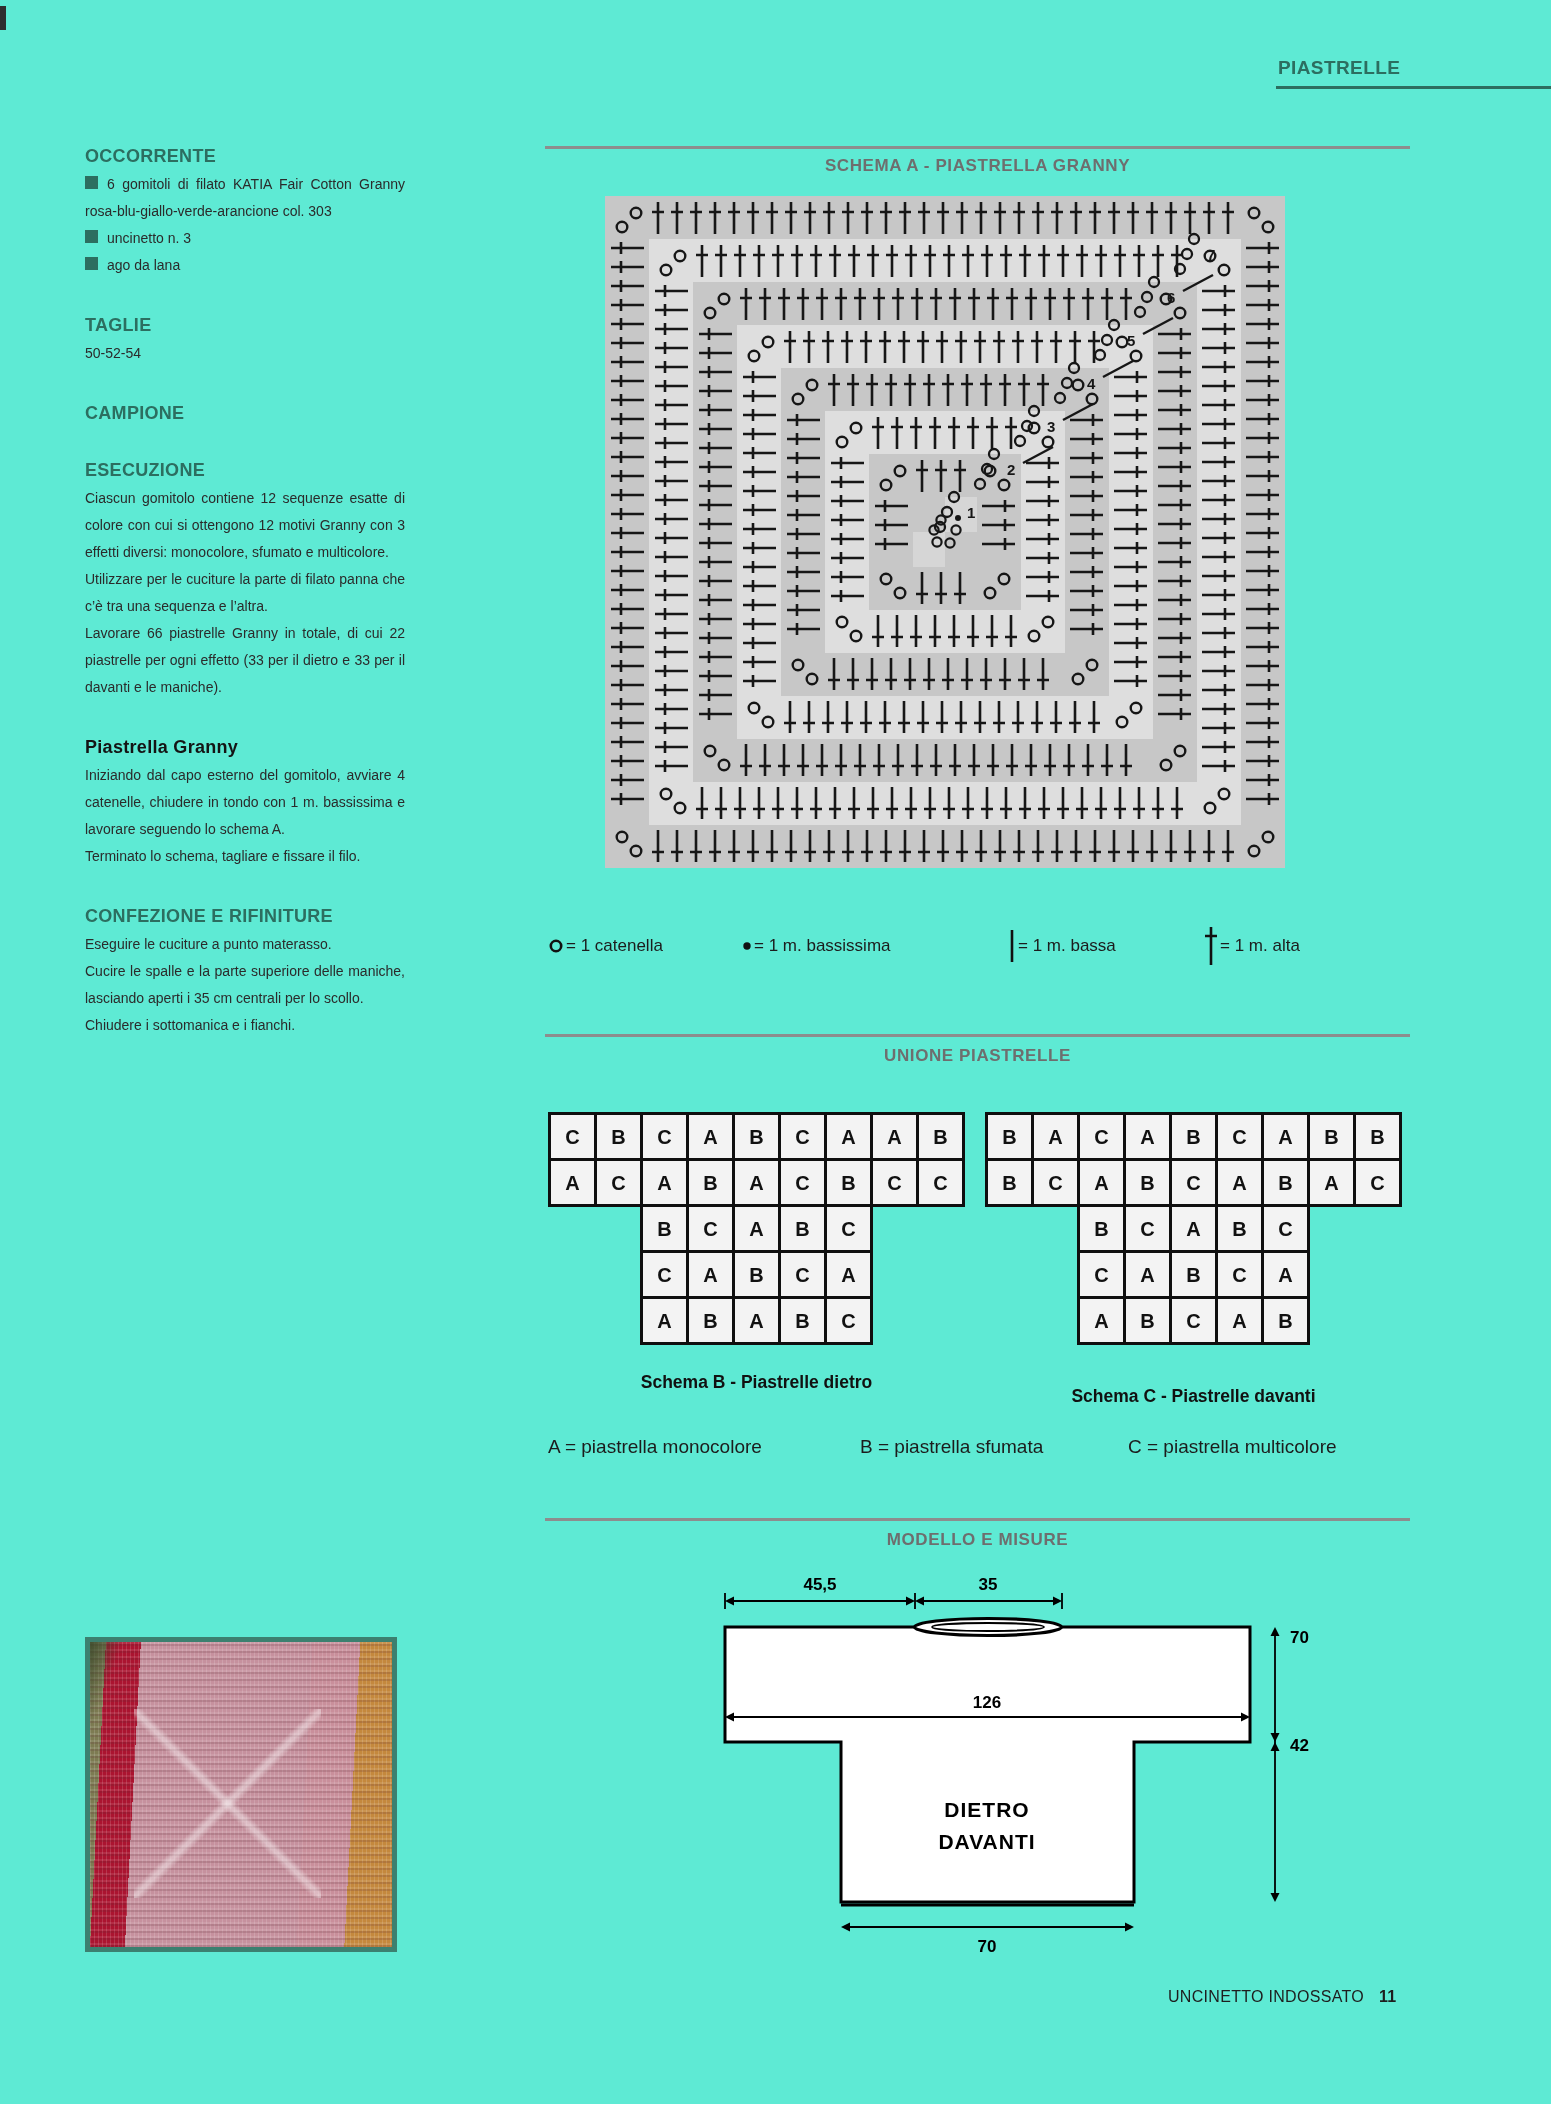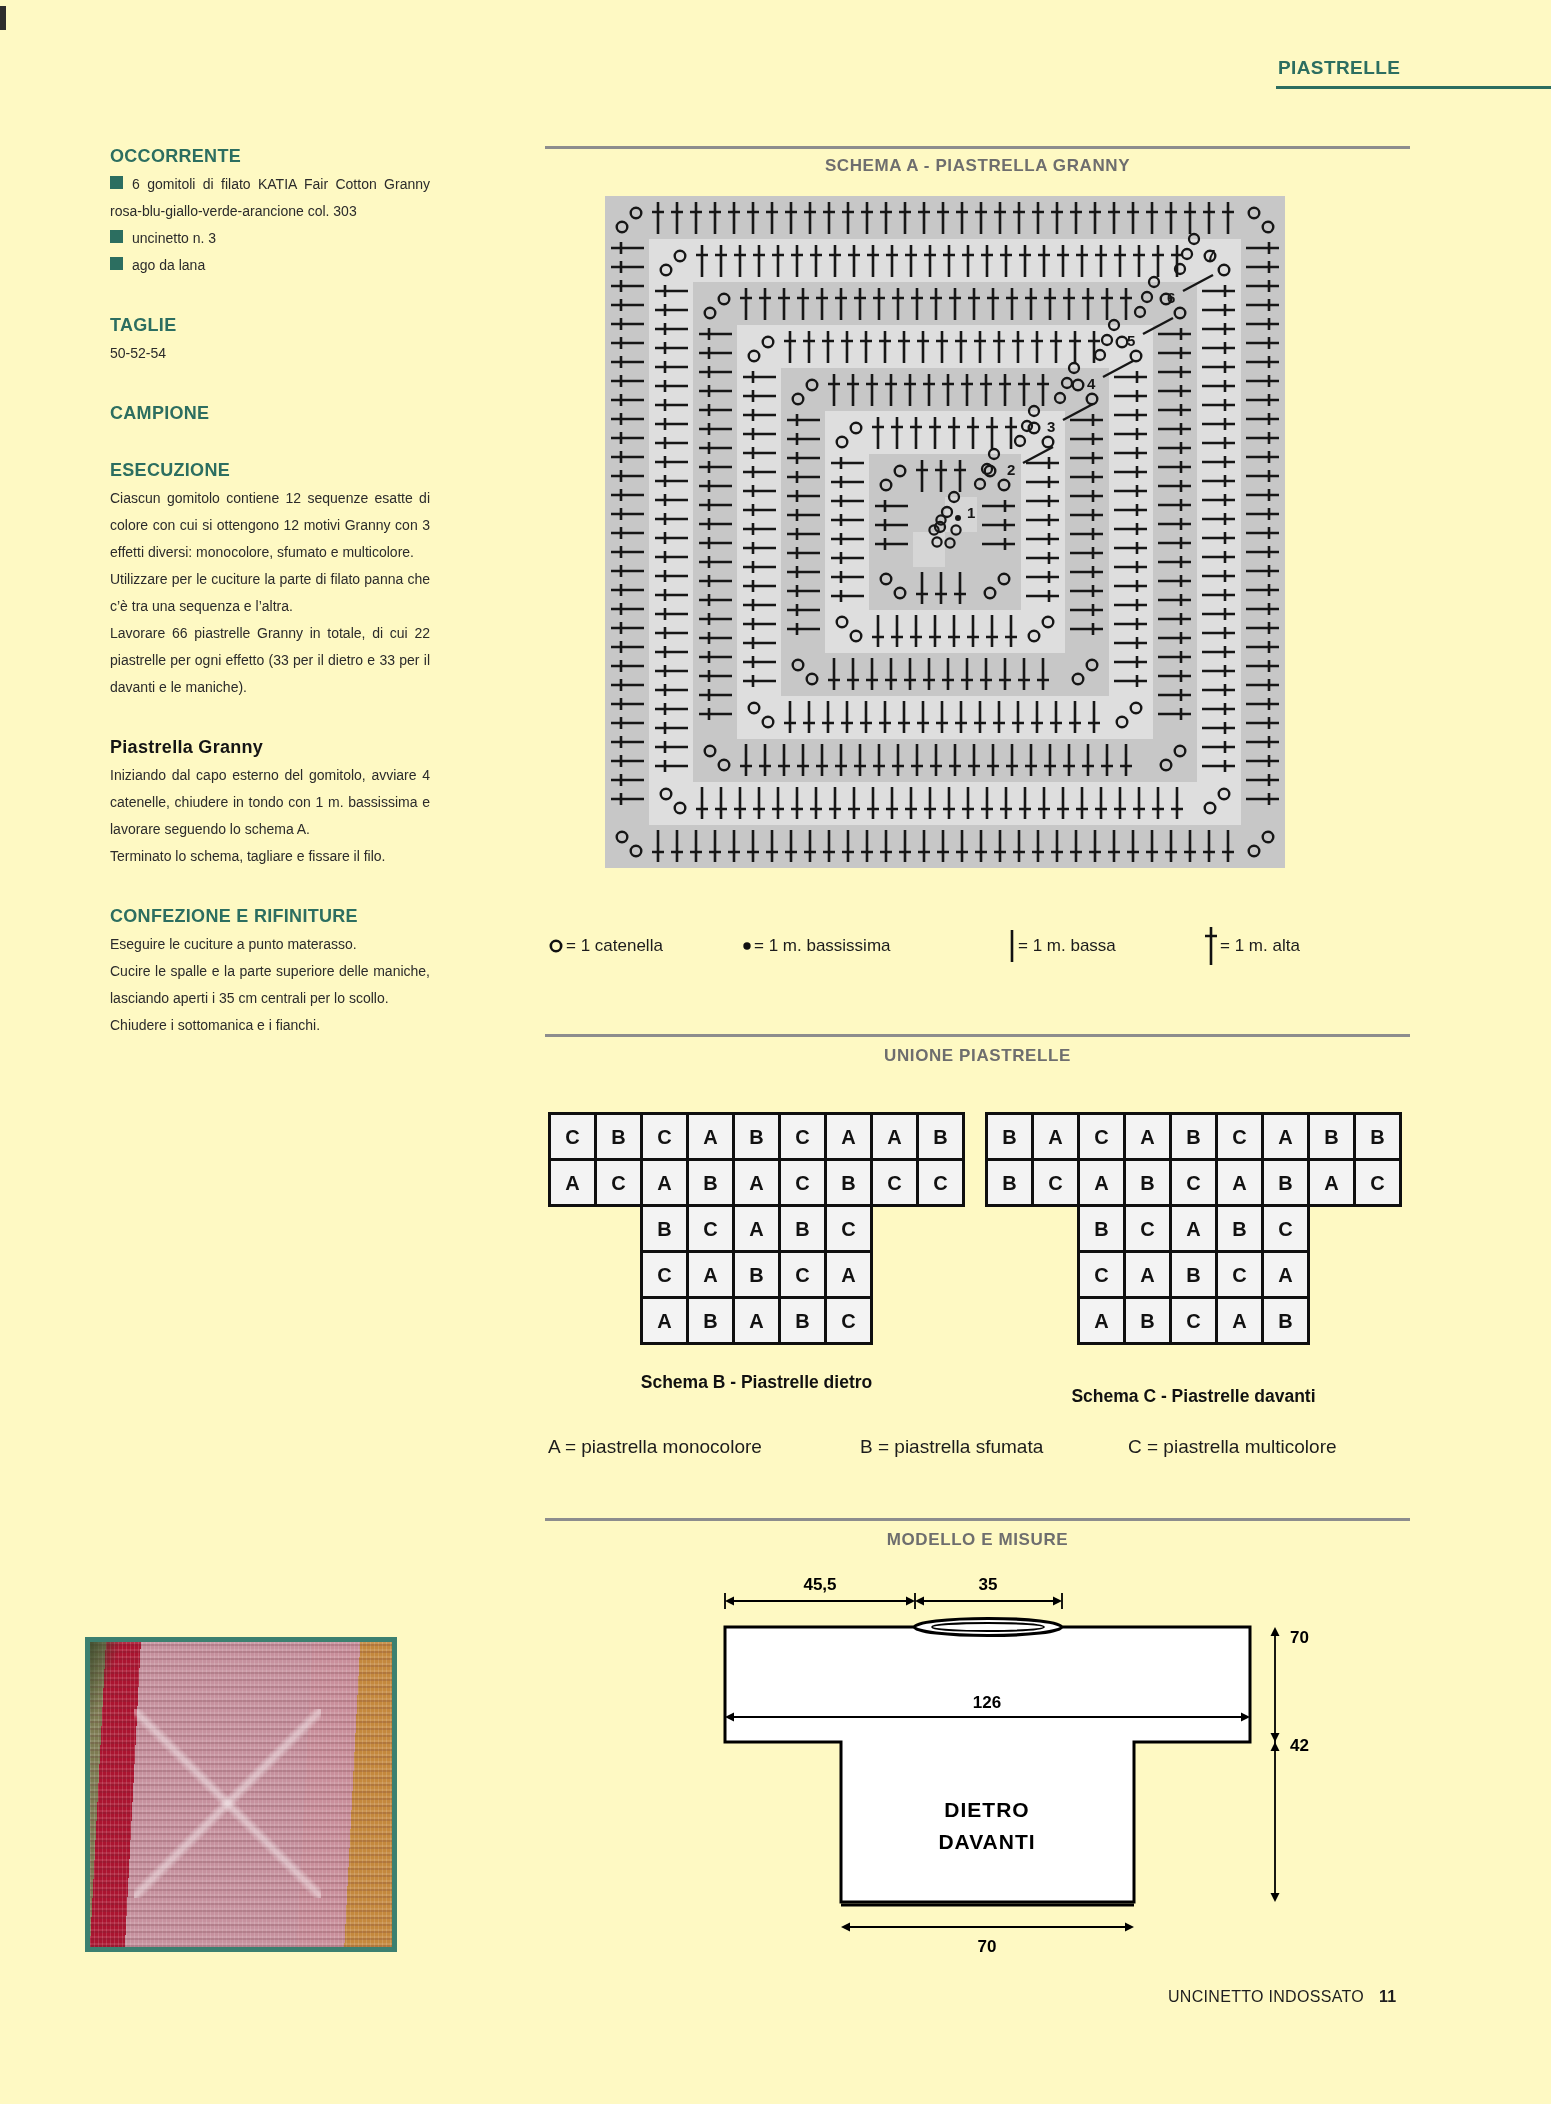--- a/index.html
+++ b/index.html
@@ -1,26 +1,26 @@
 <!DOCTYPE html>
 <html><head>
 <meta charset="utf-8">
 <style>
   html,body{margin:0;padding:0;background:#e8e8e8;}
-  .page{position:relative;width:1551px;height:2104px;background:#fef9c3;overflow:hidden;
+  .page{position:relative;width:1551px;height:2104px;background:#5eead4;overflow:hidden;
         font-family:"Liberation Sans",sans-serif;color:#222;}
   .scan-mark{position:absolute;left:0;top:6px;width:6px;height:24px;background:#2e2e2e;}
 
   
   .page-header-title{position:absolute;left:1278px;top:57px;font-size:19px;font-weight:bold;
         letter-spacing:.4px;color:#2c6e60;}
   .teal-rule{position:absolute;left:1276px;top:86px;width:275px;height:3px;background:#2c6e60;}
 
   
-  .left-col{position:absolute;left:85px;top:146px;width:320px;margin-left:25px;}
+  .left-col{position:absolute;left:85px;top:146px;width:320px;}
   .sec + .sec{margin-top:36px;}
   .sec-title{font-size:18px;font-weight:bold;color:#2c6e60;letter-spacing:.3px;margin:0 0 4px 0;}
   .sec-title.black{color:#141414;}
   .para,.line{font-size:14px;line-height:27px;color:#2b2b2b;margin:0;}
   .para{text-align:justify;}
   .line{white-space:nowrap;}
   .sq{display:inline-block;width:13px;height:13px;background:#2c6e60;margin-right:9px;}
 
   
   .photo{position:absolute;left:85px;top:1637px;width:312px;height:315px;box-sizing:border-box;

